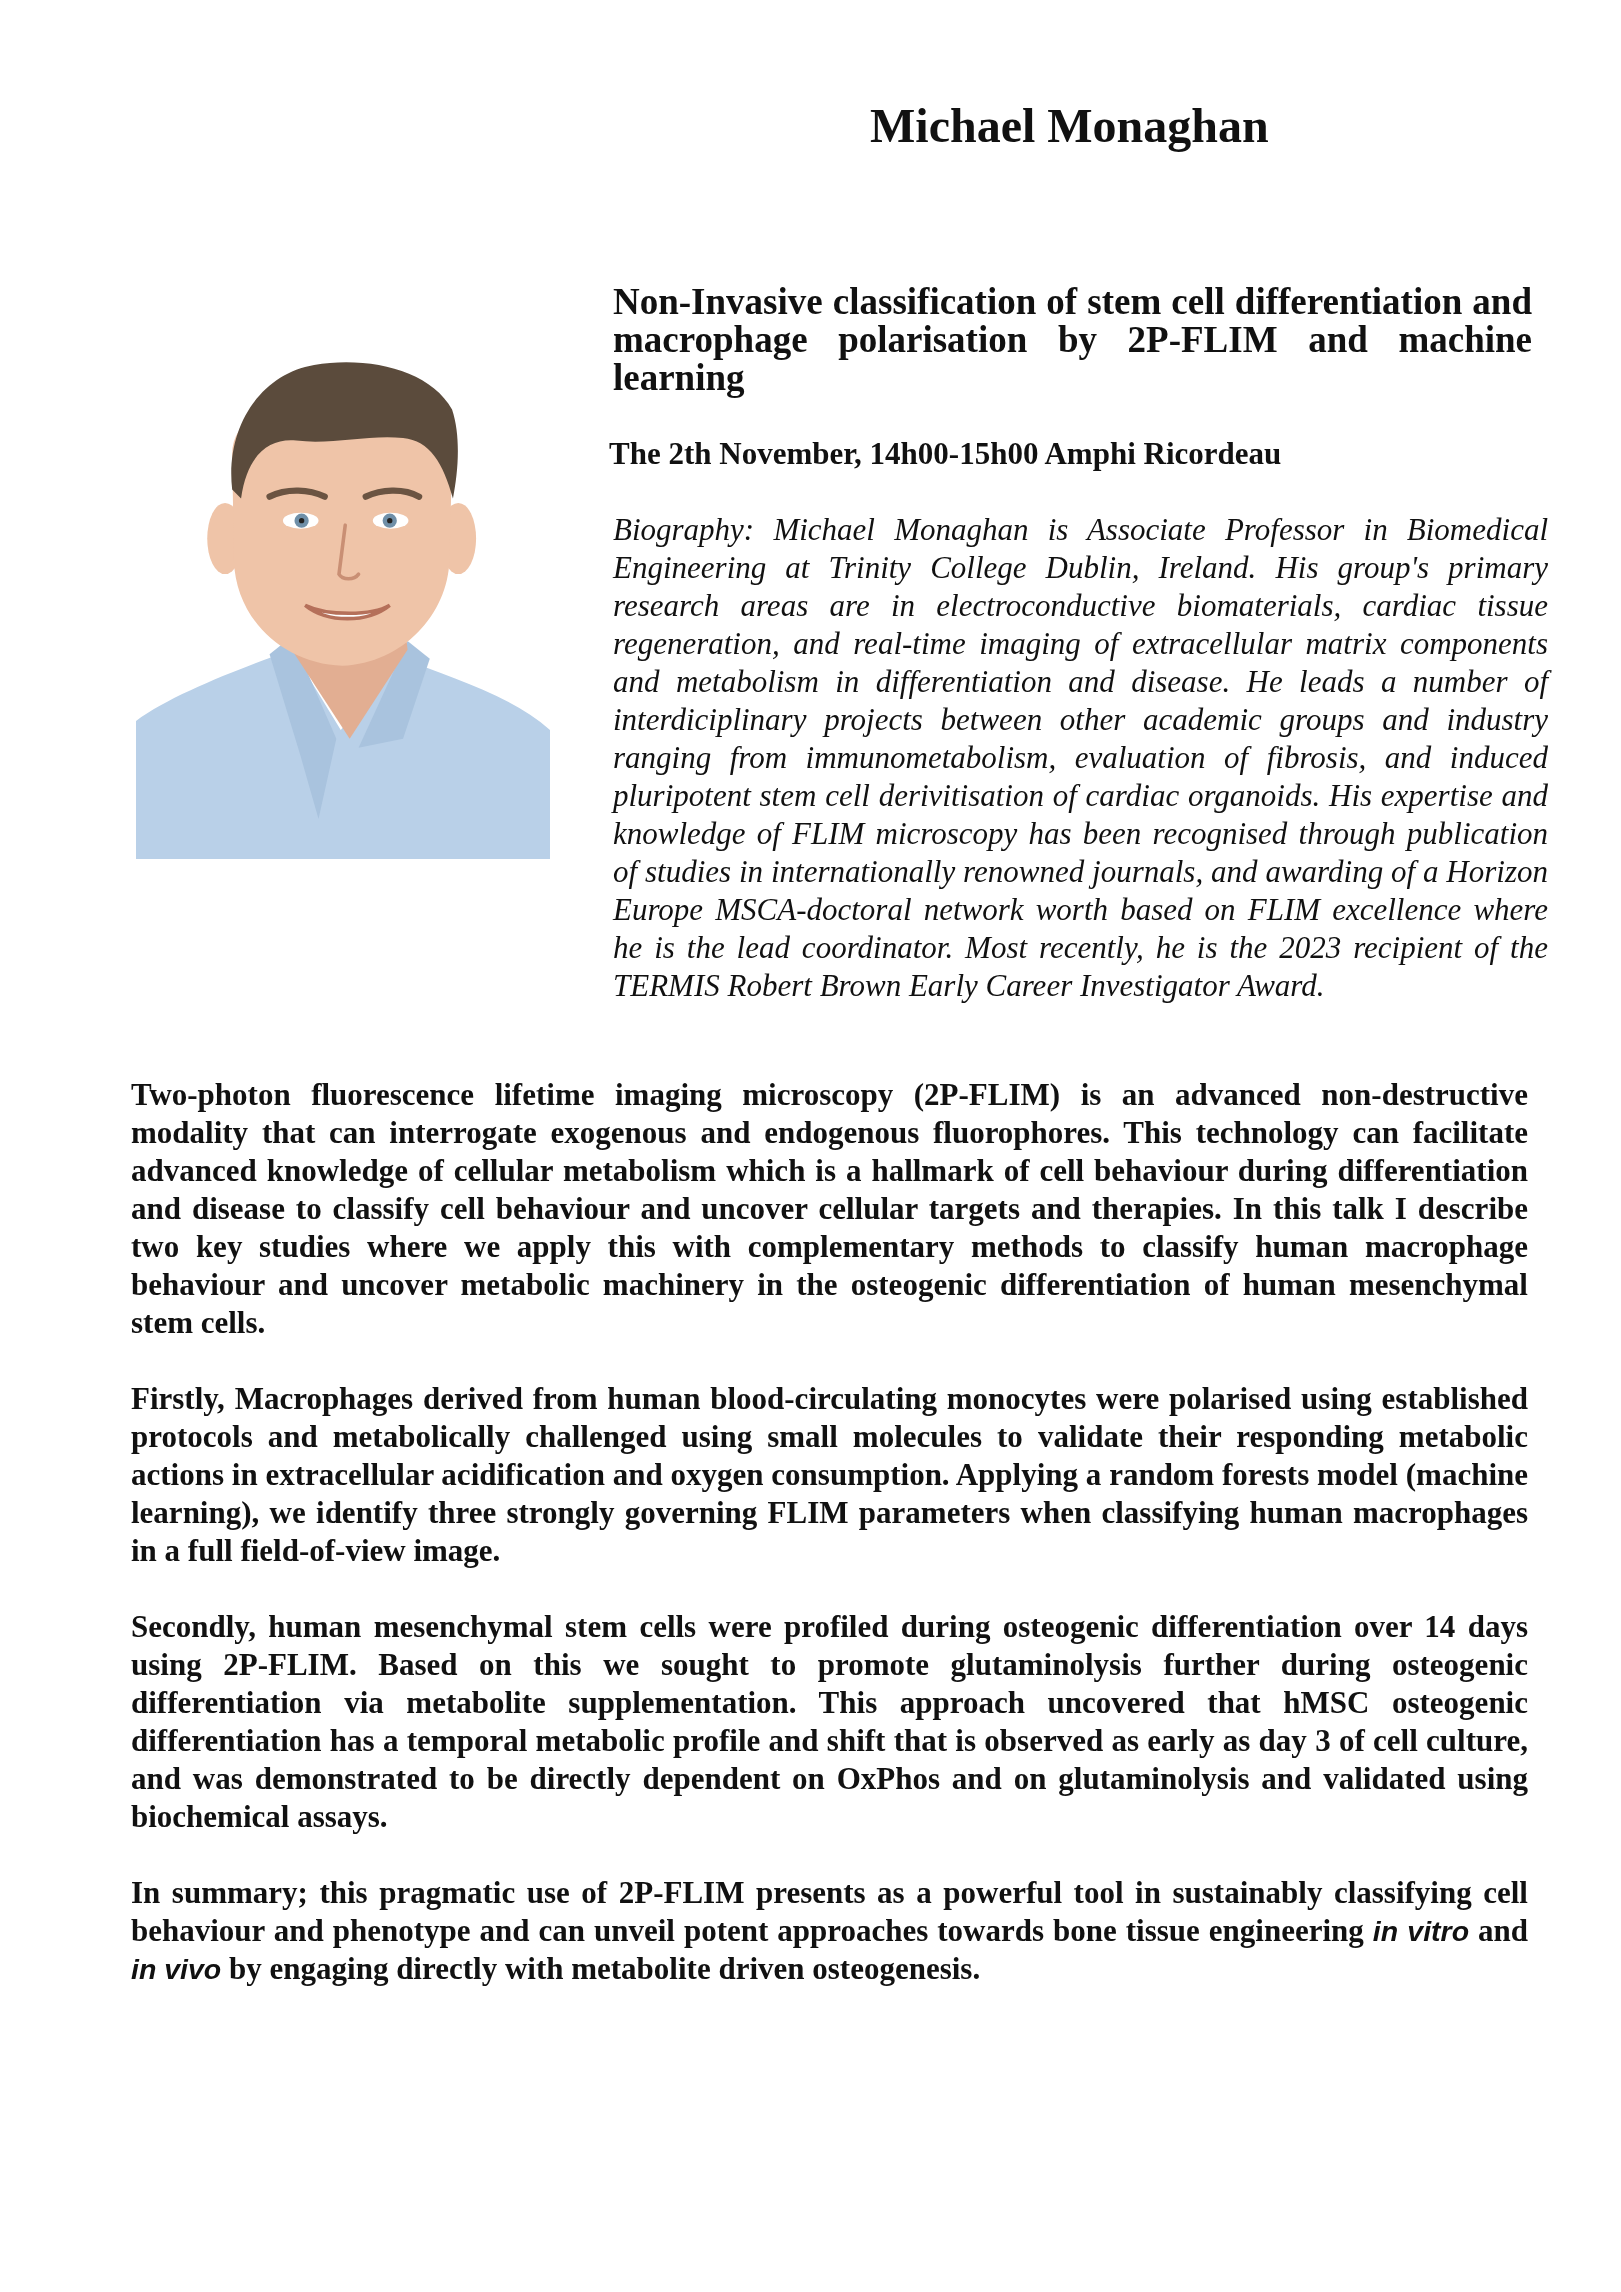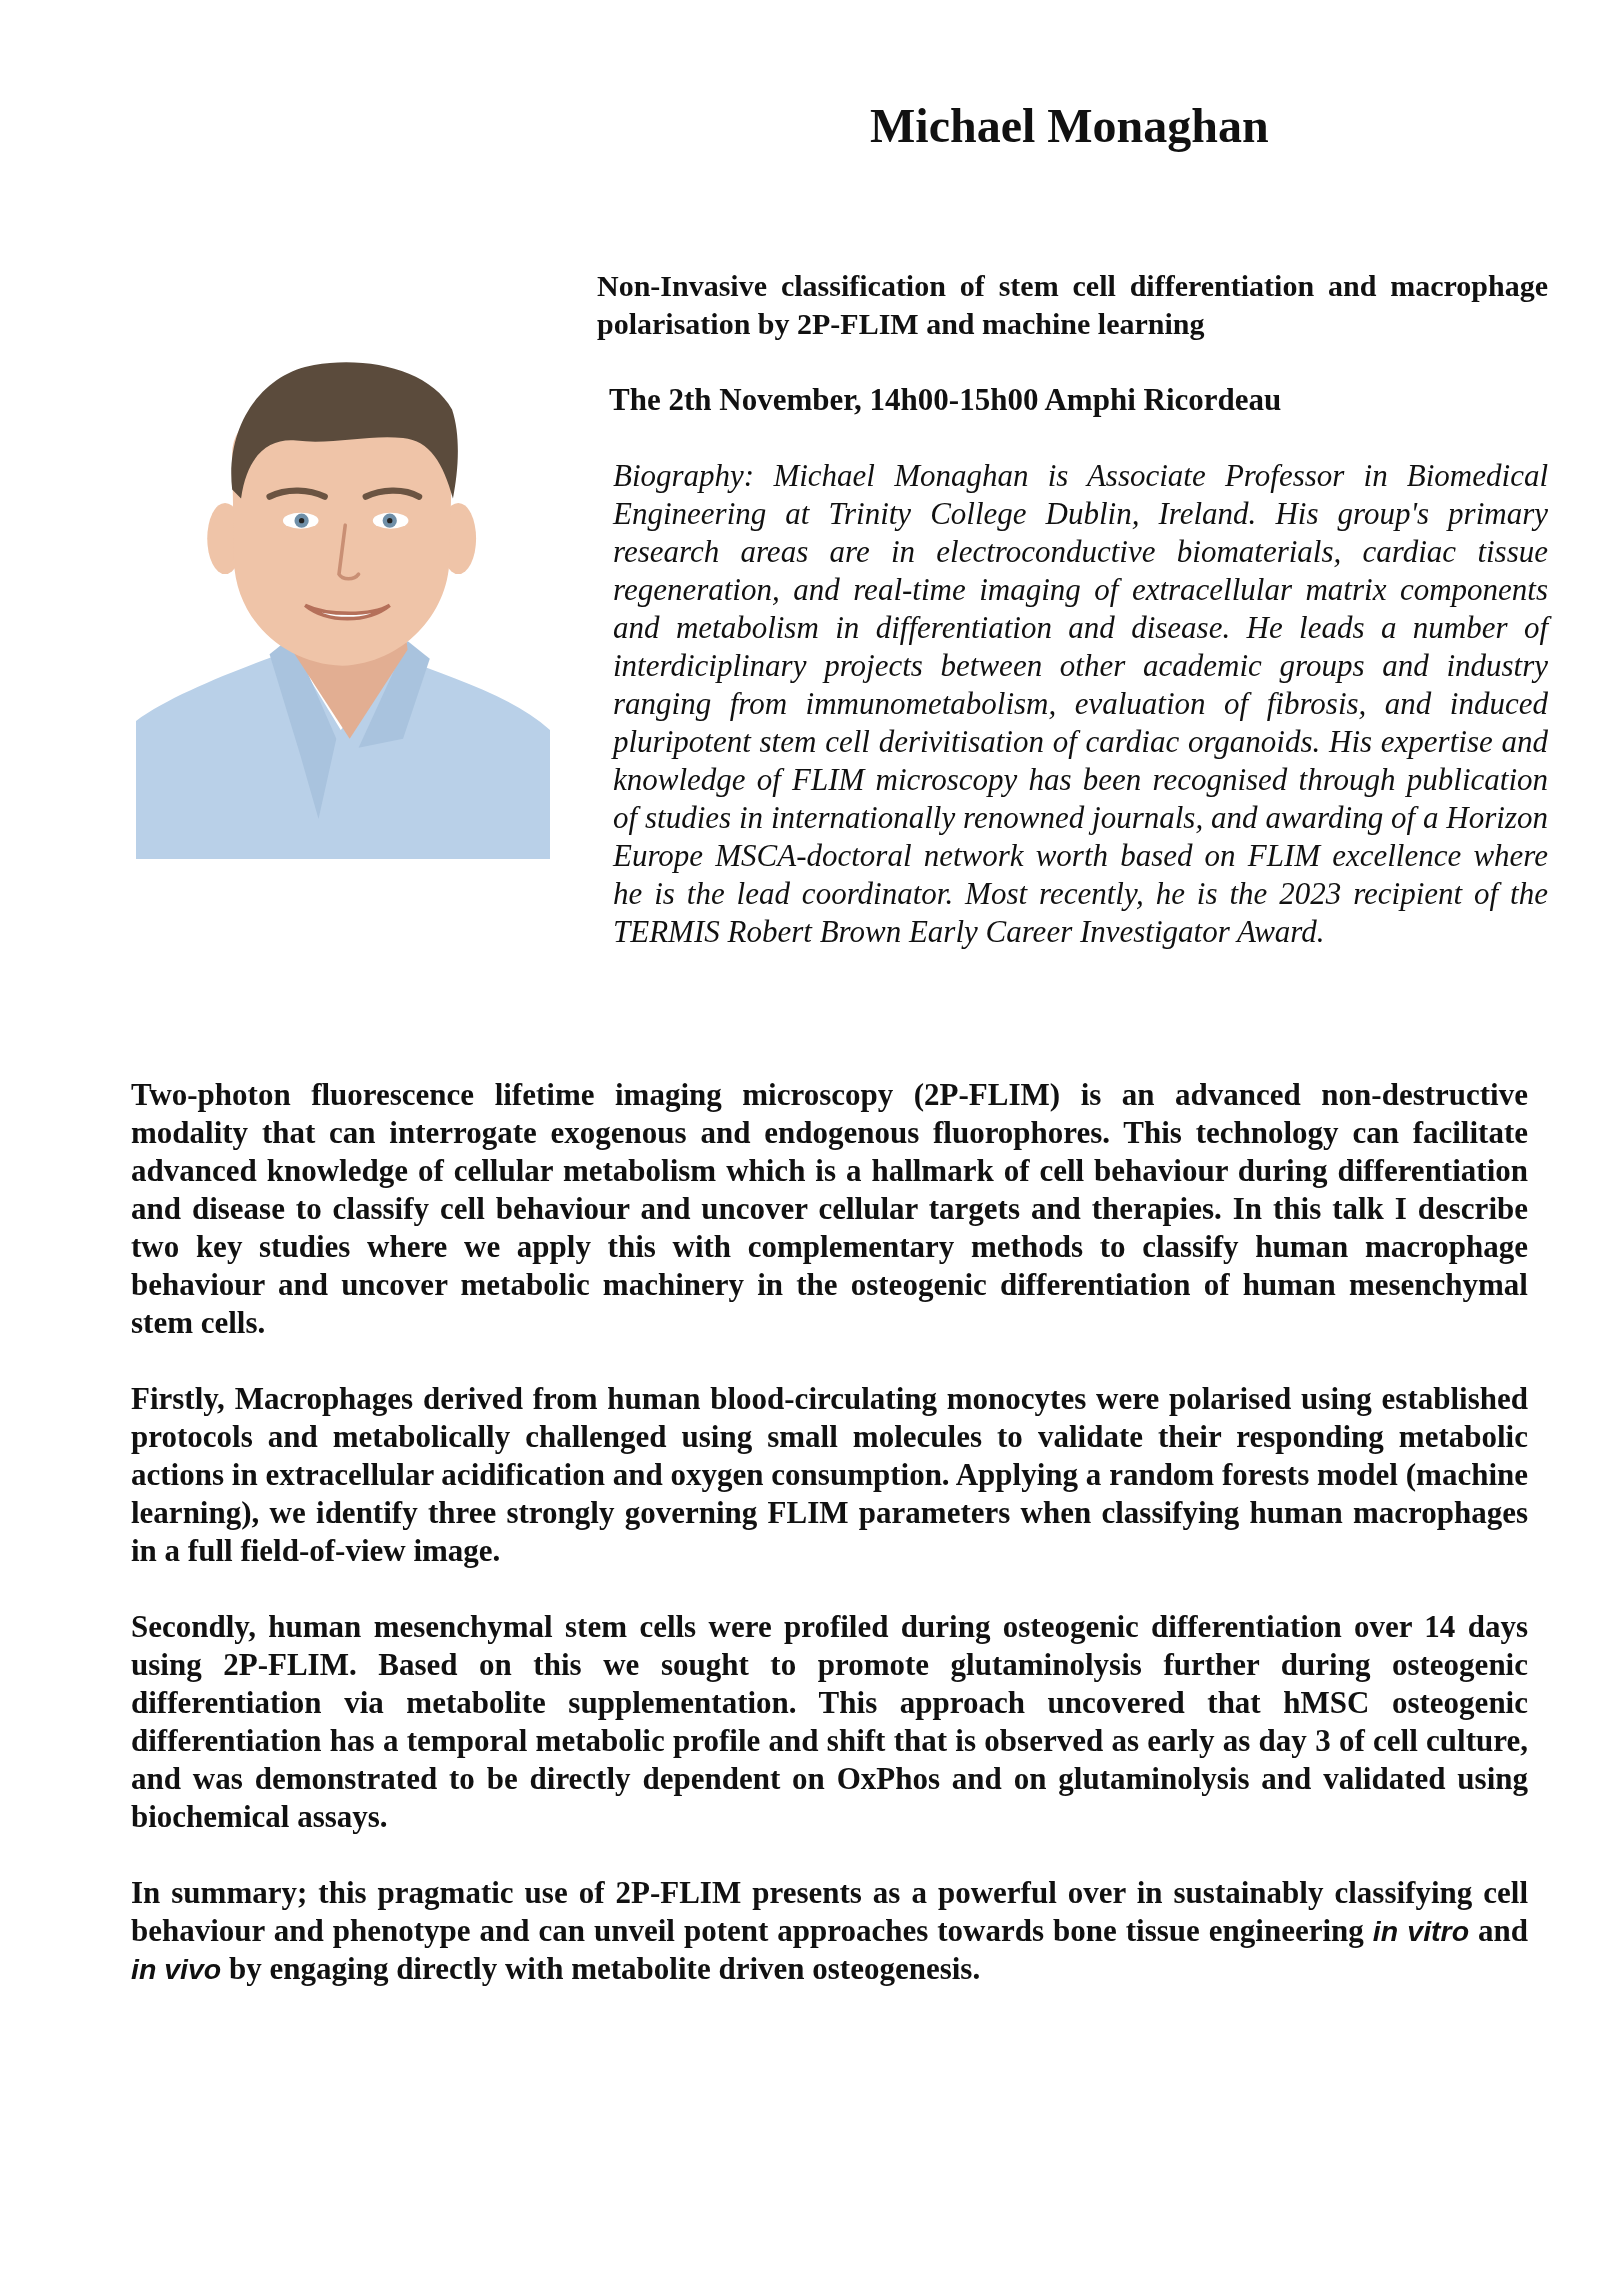--- a/index.html
+++ b/index.html
@@ -6,22 +6,22 @@
   body { width: 1622px; height: 2293px; position: relative; overflow: hidden; color: #111; font-family: "Liberation Serif", "DejaVu Serif", serif; }
   .page { position: absolute; left: 0; top: 0; width: 1622px; height: 1612px; background: #fff; }
 
   .speaker-name {
     position: absolute; left: 870px; top: 98px;
     font-weight: bold; font-size: 48px; line-height: 55px; white-space: nowrap;
   }
 
   .right-col { position: absolute; left: 597px; top: 267px; width: 951px; }
   .talk-title {
-    font-weight: bold; font-size: 30px; line-height: 38px; text-align: justify;
-    margin: 0;
+    font-weight: bold; font-size: 37px; line-height: 38px; text-align: justify;
+    margin: 16px;
   }
   .talk-datetime {
     font-weight: bold; font-size: 31px; line-height: 38px; margin: 38px 0 0 12px; white-space: nowrap;
   }
   .bio {
     font-style: italic; font-size: 31px; line-height: 38px; text-align: justify;
     margin: 38px 0 0 16px;
   }
 
   .photo {
@@ -79,17 +79,17 @@
   <div class="right-col">
     <p class="talk-title">Non-Invasive classification of stem cell differentiation and macrophage polarisation by 2P-FLIM and machine learning</p>
     <p class="talk-datetime">The 2th November, 14h00-15h00 Amphi Ricordeau</p>
     <p class="bio">Biography: Michael Monaghan is Associate Professor in Biomedical Engineering at Trinity College Dublin, Ireland. His group's primary research areas are in electroconductive biomaterials, cardiac tissue regeneration, and real-time imaging of extracellular matrix components and metabolism in differentiation and disease. He leads a number of interdiciplinary projects between other academic groups and industry ranging from immunometabolism, evaluation of fibrosis, and induced pluripotent stem cell derivitisation of cardiac organoids. His expertise and knowledge of FLIM microscopy has been recognised through publication of studies in internationally renowned journals, and awarding of a Horizon Europe MSCA-doctoral network worth based on FLIM excellence where he is the lead coordinator. Most recently, he is the 2023 recipient of the TERMIS Robert Brown Early Career Investigator Award.</p>
   </div>
 
   <div class="abstract">
     <p>Two-photon fluorescence lifetime imaging microscopy (2P-FLIM) is an advanced non-destructive modality that can interrogate exogenous and endogenous fluorophores. This technology can facilitate advanced knowledge of cellular metabolism which is a hallmark of cell behaviour during differentiation and disease to classify cell behaviour and uncover cellular targets and therapies. In this talk I describe two key studies where we apply this with complementary methods to classify human macrophage behaviour and uncover metabolic machinery in the osteogenic differentiation of human mesenchymal stem cells.</p>
     <p>Firstly, Macrophages derived from human blood-circulating monocytes were polarised using established protocols and metabolically challenged using small molecules to validate their responding metabolic actions in extracellular acidification and oxygen consumption. Applying a random forests model (machine learning), we identify three strongly governing FLIM parameters when classifying human macrophages in a full field-of-view image.</p>
     <p>Secondly, human mesenchymal stem cells were profiled during osteogenic differentiation over 14 days using 2P-FLIM. Based on this we sought to promote glutaminolysis further during osteogenic differentiation via metabolite supplementation. This approach uncovered that hMSC osteogenic differentiation has a temporal metabolic profile and shift that is observed as early as day 3 of cell culture, and was demonstrated to be directly dependent on OxPhos and on glutaminolysis and validated using biochemical assays.</p>
-    <p><span>In summary; this pragmatic use of 2P-FLIM presents as a powerful over in sustainably classifying cell behaviour and phenotype and can unveil potent approaches towards bone tissue engineering </span><span class="latin">in vitro</span><span> and </span><span class="latin">in vivo</span><span> by engaging directly with metabolite driven osteogenesis.</span></p>
+    <p><span>In summary; this pragmatic use of 2P-FLIM presents as a powerful tool in sustainably classifying cell behaviour and phenotype and can unveil potent approaches towards bone tissue engineering </span><span class="latin">in vitro</span><span> and </span><span class="latin">in vivo</span><span> by engaging directly with metabolite driven osteogenesis.</span></p>
   </div>
 
 </div>
 
 
 </body></html>

